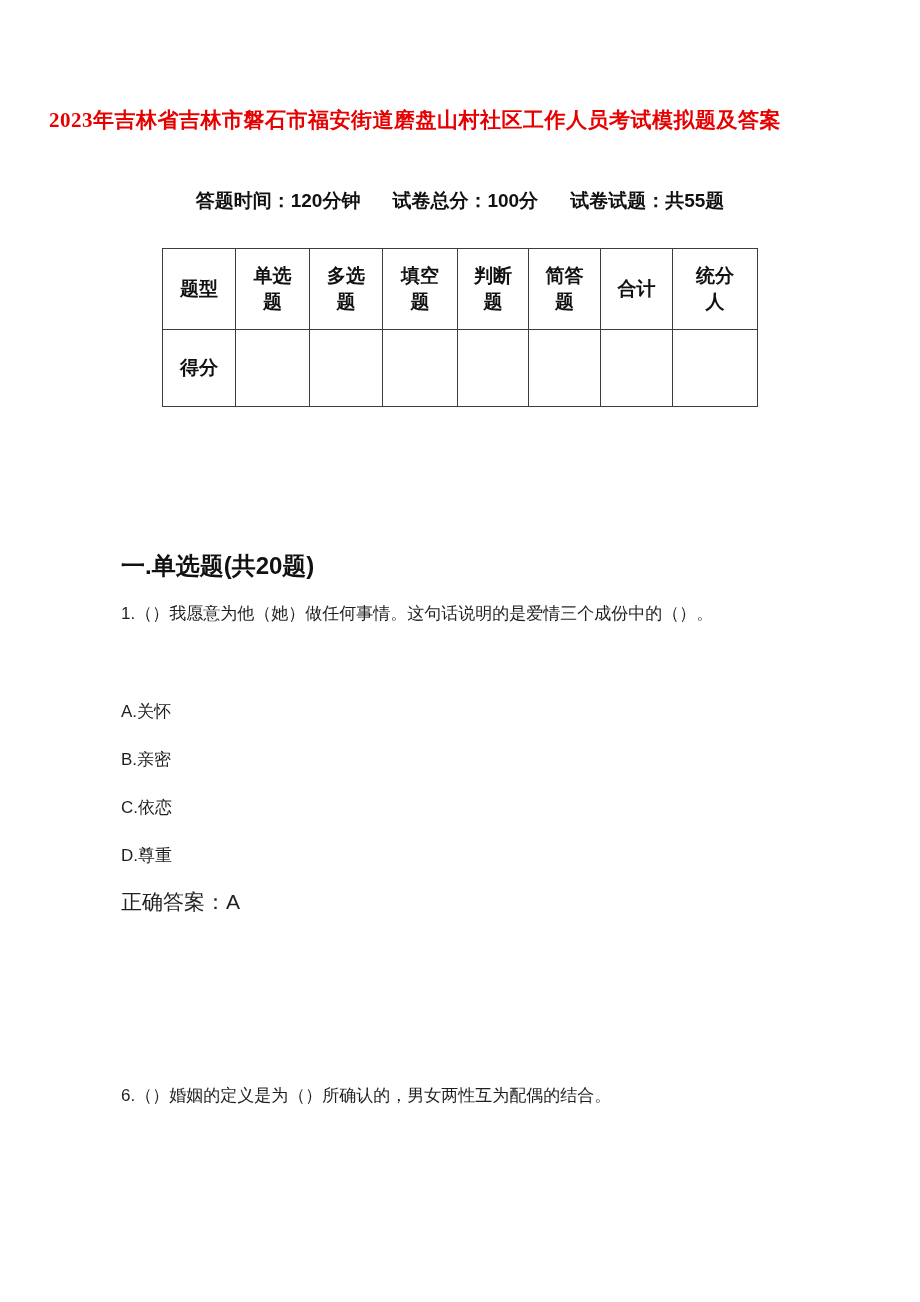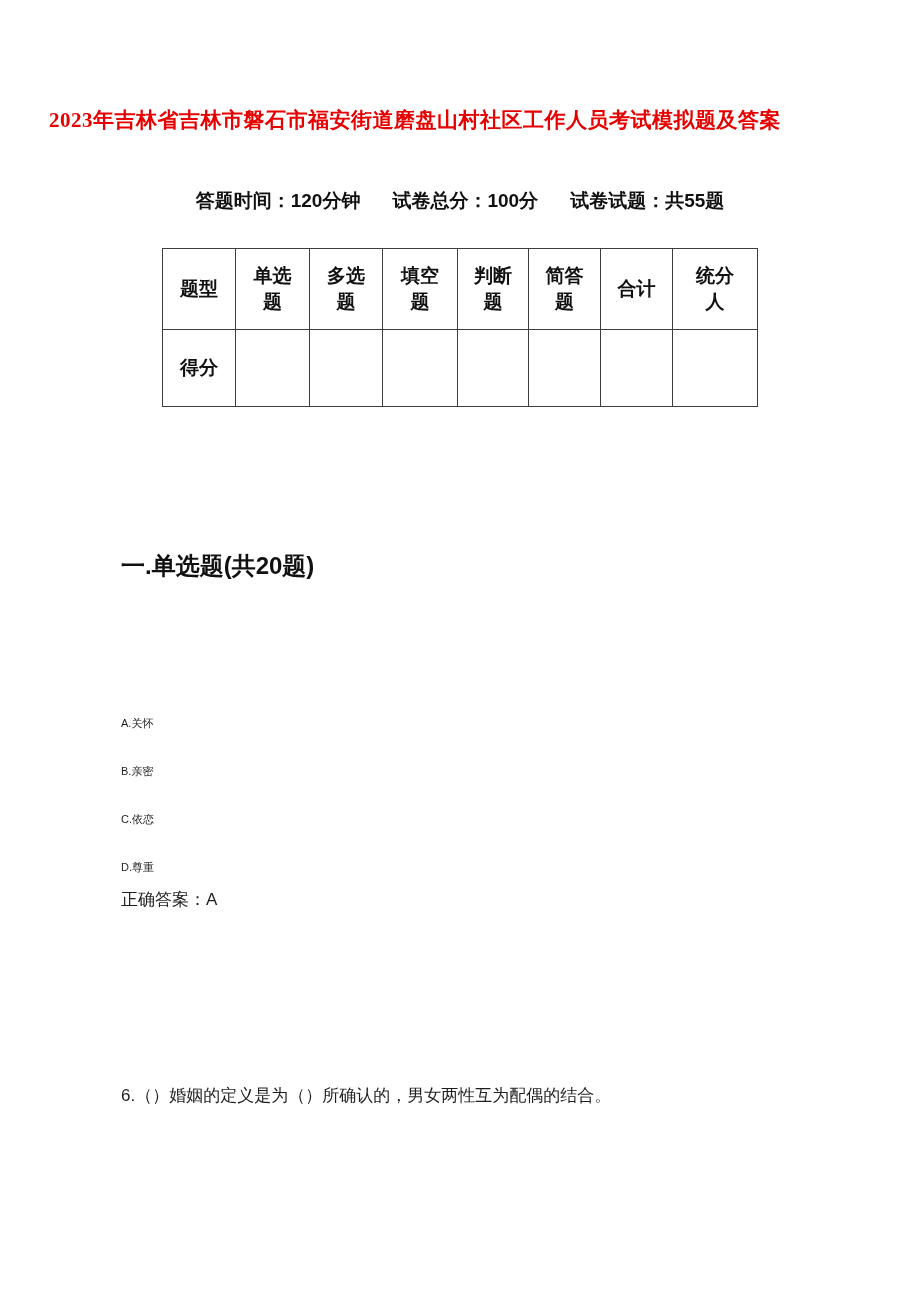--- a/index.html
+++ b/index.html
@@ -72,33 +72,32 @@
     position: absolute;
     left: 121px;
     font-size: 17px;
     white-space: nowrap;
   }
   .q1 { top: 602px; }
   .q2 { top: 1084px; }
   .option {
     position: absolute;
     left: 121px;
-    font-size: 11px;
+    font-size: 17px;
     white-space: nowrap;
-    margin-top: 16px;
   }
   .opt-a { top: 700px; }
   .opt-b { top: 748px; }
   .opt-c { top: 796px; }
   .opt-d { top: 844px; }
   .answer-line {
     position: absolute;
     top: 888px;
     left: 121px;
-    font-size: 17px;
+    font-size: 21px;
     white-space: nowrap;
   }
 </style>
 </head>
 <body>
 
 <div class="page">
 
   <div class="exam-title" style="color: rgb(230, 0, 0);">2023年吉林省吉林市磐石市福安街道磨盘山村社区工作人员考试模拟题及答案</div>
 
@@ -138,20 +137,21 @@
         <td></td>
         <td></td>
         <td></td>
         <td></td>
       </tr>
     </tbody>
   </table>
 
   <div class="section-heading">一.单选题(共20题)</div>
 
+  <div class="question-text q1">1.（）我愿意为他（她）做任何事情。这句话说明的是爱情三个成份中的（）。</div>
 
   <div class="option opt-a">A.关怀</div>
   <div class="option opt-b">B.亲密</div>
   <div class="option opt-c">C.依恋</div>
   <div class="option opt-d">D.尊重</div>
 
   <div class="answer-line">正确答案：A</div>
 
   <div class="question-text q2">6.（）婚姻的定义是为（）所确认的，男女两性互为配偶的结合。</div>
 

